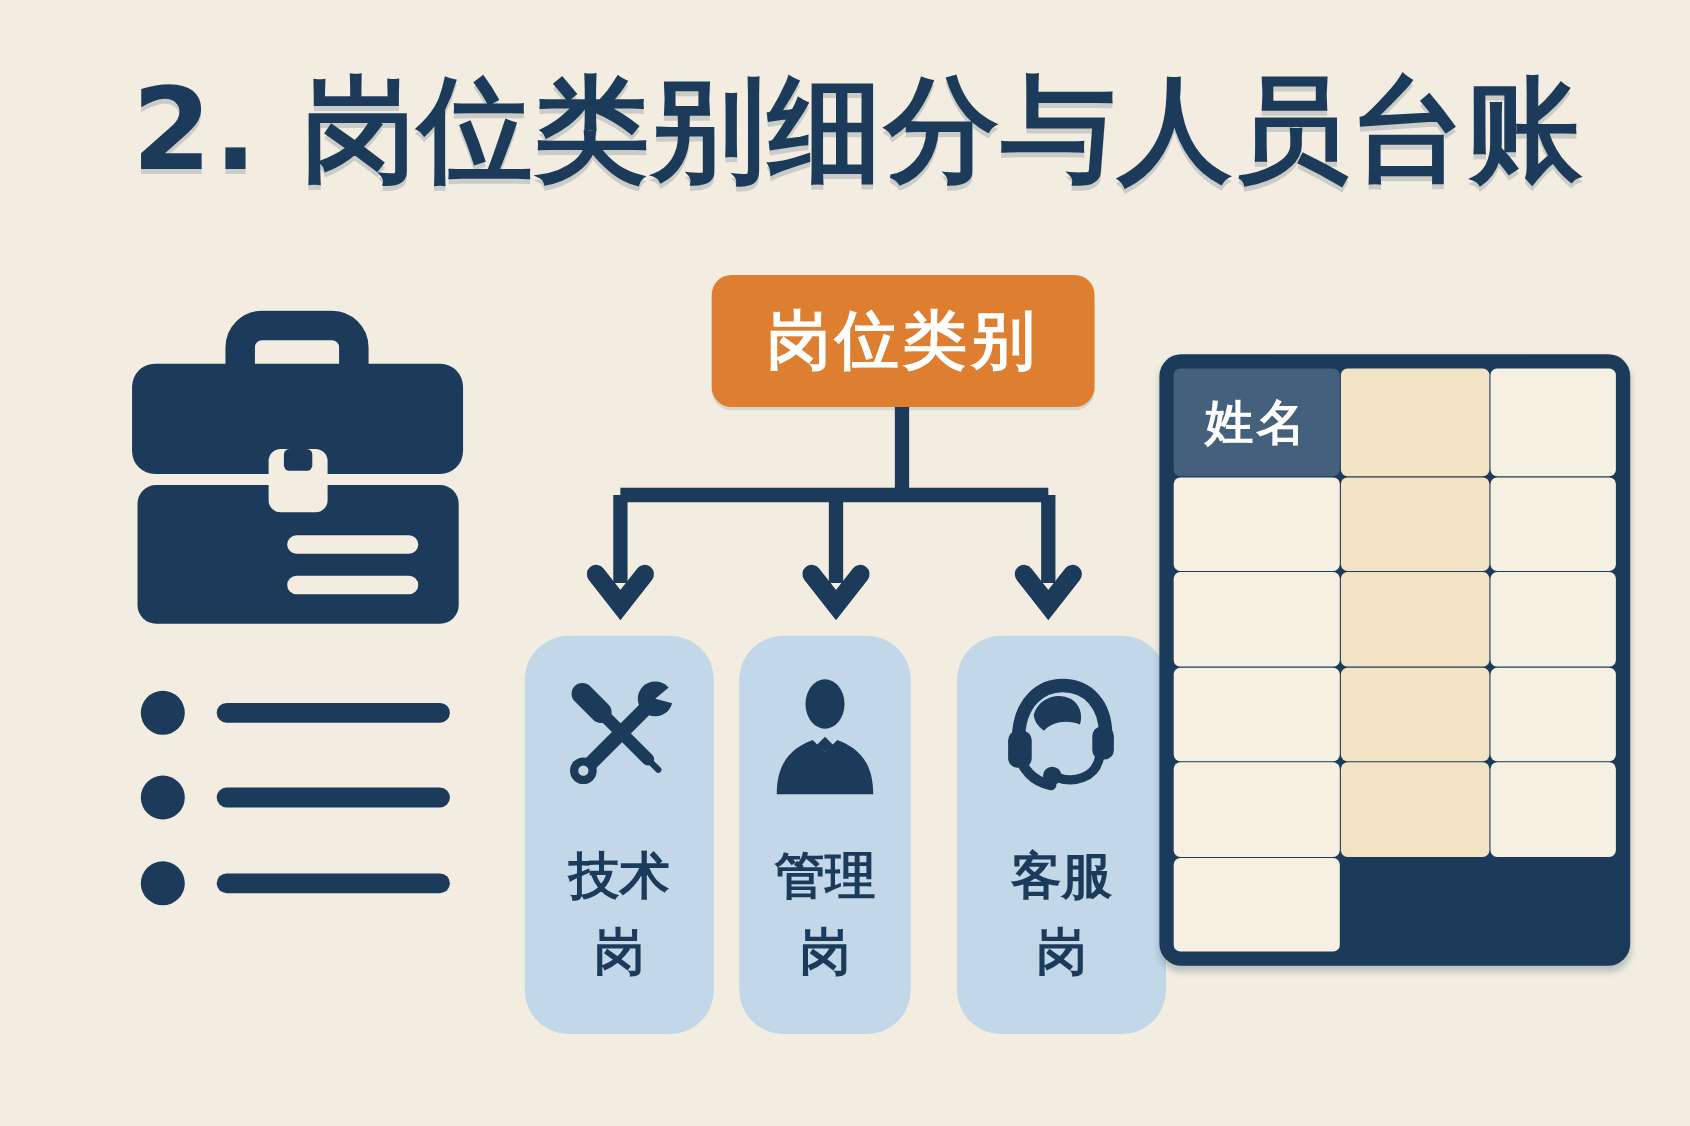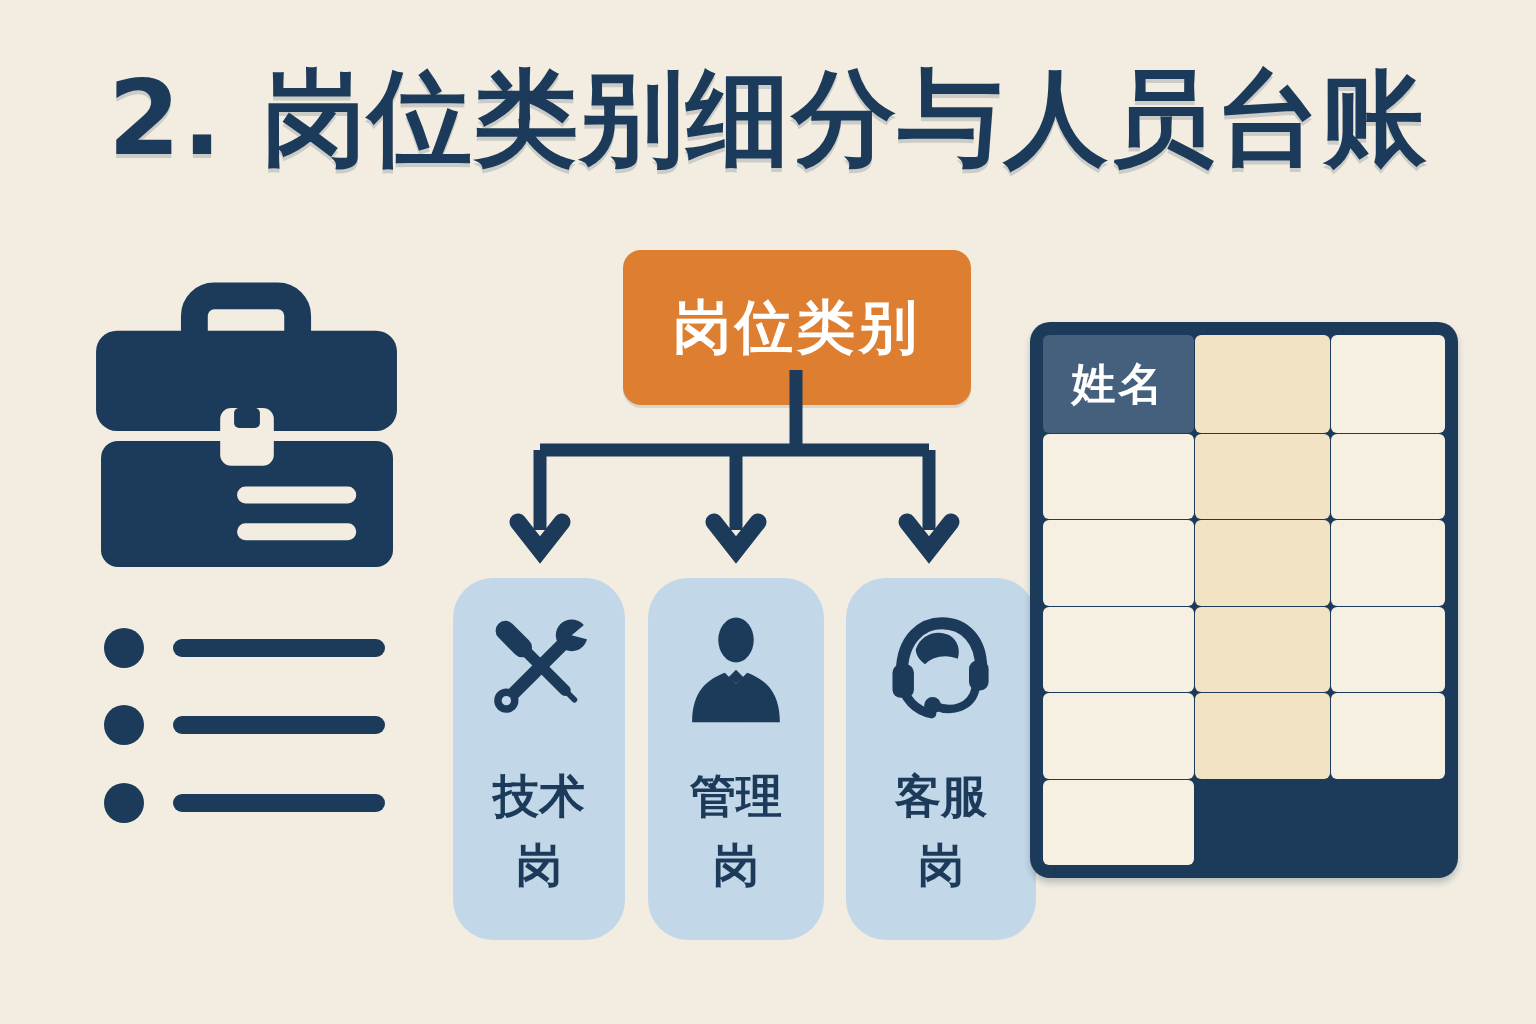--- a/index.html
+++ b/index.html
@@ -13,55 +13,55 @@
     --white:#FFFFFF;
   }
   *{margin:0;padding:0;box-sizing:border-box;}
   html,body{width:1536px;height:1024px;}
   body{
     font-family:"DejaVu Sans","Liberation Sans",sans-serif;
     background:var(--bg);
     position:relative;
     overflow:hidden;
   }
-  .page{position:absolute;inset:0;background:var(--bg);}
+  .page{position:absolute;inset:0;background:var(--bg);margin-left:24px;}
 
   
   .title{
     position:absolute;top:50px;left:0;right:0;
     text-align:center;
     font-size:104px;font-weight:800;letter-spacing:2px;
     color:var(--navy);
     text-shadow:0 4px 0 rgba(28,58,89,0.18);
     white-space:nowrap;
   }
 
   
   .briefcase{position:absolute;left:95px;top:282px;width:305px;height:288px;}
   .checklist{position:absolute;left:103px;top:624px;width:284px;height:202px;}
 
   
   .root-box{
-    position:absolute;left:623px;top:250px;width:348px;height:155px;
+    position:absolute;left:623px;top:250px;width:348px;height:120px;
     background:var(--orange);border-radius:18px;
     display:flex;align-items:center;justify-content:center;
     box-shadow:0 3px 0 rgba(28,58,89,0.12);
   }
   .root-box .root-label{
     color:var(--white);font-size:58px;font-weight:800;letter-spacing:4px;
   }
   .connector{position:absolute;left:440px;top:370px;width:600px;height:208px;}
 
   .card{
     position:absolute;top:578px;height:362px;
     background:var(--card-blue);border-radius:40px;
     display:flex;flex-direction:column;align-items:center;
   }
   .card-1{left:453px;width:172px;}
-  .card-2{left:648px;width:176px;}
+  .card-2{left:648px;width:156px;}
   .card-3{left:846px;width:190px;}
   .card .card-icon{margin-top:34px;width:112px;height:112px;flex:0 0 auto;}
   .card .card-label{
     margin-top:38px;
     width:2.15em;
     font-size:46px;font-weight:800;line-height:1.5;
     color:var(--navy);text-align:center;
     word-break:break-all;
   }
 

